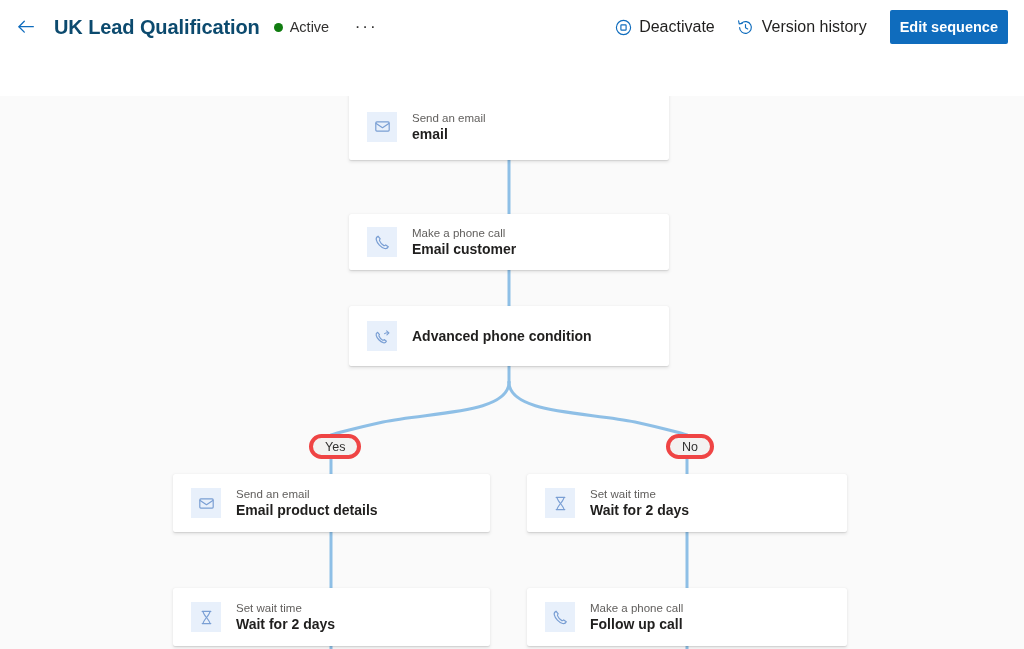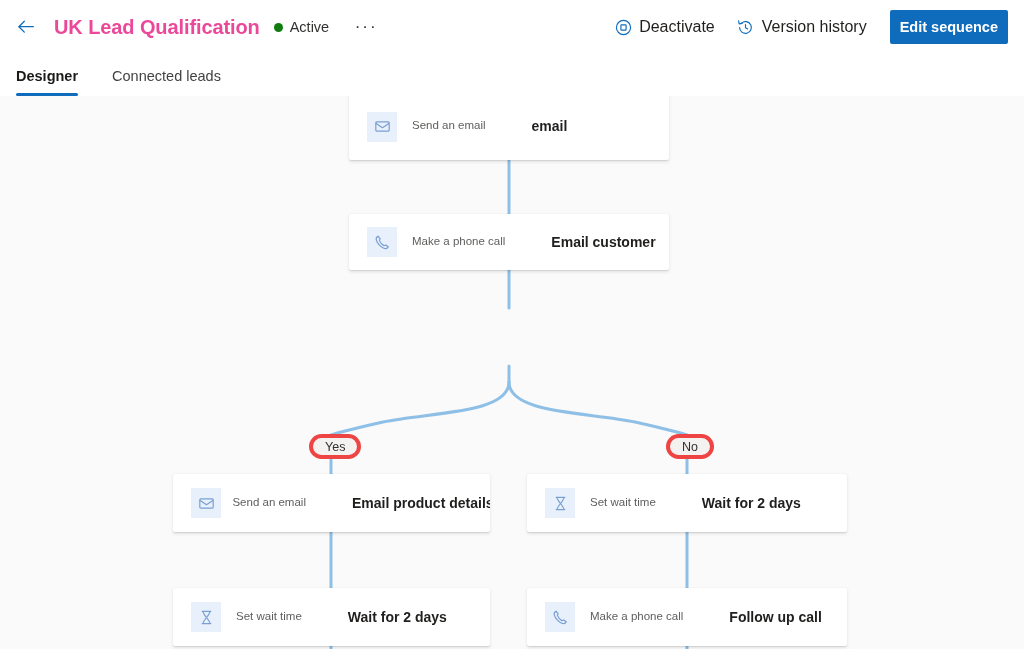--- a/index.html
+++ b/index.html
@@ -37,21 +37,21 @@
     display: flex; align-items: center; justify-content: center;
     cursor: pointer;
     color: #0f6cbd;
   }
   .back-btn svg { display: block; }
 
   .page-title {
     margin-left: 12px;
     font-size: 20px;
     font-weight: bold;
-    color: #ec4899;
+    color: #0c4a6e;
     letter-spacing: -0.1px;
     white-space: nowrap;
   }
 
   .status-wrap {
     display: flex;
     align-items: center;
     margin-left: 14px;
     white-space: nowrap;
   }
@@ -197,24 +197,23 @@
     display: flex;
     align-items: center;
     justify-content: center;
     color: #7a9fd4;
   }
   .node-ico svg { display: block; }
 
   .node-text {
     margin-left: 15px;
     display: flex;
-    flex-direction: row;
+    flex-direction: column;
     justify-content: center;
     min-width: 0;
-    gap: 46px;
   }
   .node-sub {
     font-size: 11.5px;
     color: #605e5c;
     line-height: 15px;
     white-space: nowrap;
   }
   .node-title {
     font-size: 14px;
     font-weight: bold;
@@ -287,24 +286,20 @@
           <path d="M8.5 5.6 V8.7 L10.7 9.9" stroke="#0f6cbd" stroke-width="1.15" stroke-linecap="round" stroke-linejoin="round"></path>
         </svg>
       </span>
       <span class="cmd-txt">Version history</span>
     </div>
 
 
     <button class="primary-btn">Edit sequence</button>
   </div>
 
-  <div class="tabstrip">
-    <div class="tab active">Designer</div>
-    <div class="tab">Connected leads</div>
-  </div>
 
   <div class="canvas">
 
     <svg class="edges" viewBox="0 0 1024 553" width="1024" height="553">
       <g stroke="#8ebfe6" stroke-width="3" fill="none" stroke-linecap="round">
 
         <line x1="509" y1="64" x2="509" y2="120"></line>
 
         <line x1="509" y1="174" x2="509" y2="212"></line>
 
@@ -346,20 +341,32 @@
         <svg width="17" height="17" viewBox="0 0 17 17" fill="none">
           <path d="M4.0 2.2 C2.6 2.9 1.9 4.2 2.3 5.8 C3.1 9.3 7.0 13.5 10.6 14.5 C12.2 14.9 13.6 14.2 14.3 12.8 L11.7 10.9 C11.1 11.5 10.5 11.9 9.9 11.6 C8.4 10.8 6.1 8.2 5.5 6.6 C5.3 6.0 5.6 5.4 6.2 4.9 Z" stroke="#7a9fd4" stroke-width="1.2" stroke-linejoin="round"></path>
         </svg>
       </span>
       <span class="node-text">
         <span class="node-sub">Make a phone call</span>
         <span class="node-title">Email customer</span>
       </span>
     </div>
 
+    <div class="node single" style="left:349px; top:210px; width:320px; height:60px;">
+      <span class="node-ico">
+        <svg width="17" height="17" viewBox="0 0 17 17" fill="none">
+          <path d="M3.6 4.3 C2.4 4.9 1.9 6.0 2.2 7.3 C2.9 10.3 6.2 13.8 9.3 14.7 C10.6 15.0 11.8 14.4 12.4 13.2 L10.2 11.6 C9.7 12.1 9.2 12.4 8.7 12.2 C7.4 11.5 5.5 9.3 5.0 8.0 C4.8 7.5 5.0 7.0 5.5 6.6 Z" stroke="#7a9fd4" stroke-width="1.2" stroke-linejoin="round"></path>
+          <path d="M10.6 5.6 C12.0 4.6 13.4 4.5 14.6 5.0" stroke="#7a9fd4" stroke-width="1.1" stroke-linecap="round"></path>
+          <path d="M12.6 2.9 L14.9 4.9 L12.9 6.9" stroke="#7a9fd4" stroke-width="1.1" stroke-linecap="round" stroke-linejoin="round"></path>
+        </svg>
+      </span>
+      <span class="node-text">
+        <span class="node-title">Advanced phone condition</span>
+      </span>
+    </div>
 
     <div class="pill" style="left:309px; top:338px;">Yes</div>
     <div class="pill" style="left:666px; top:338px;">No</div>
 
     <div class="node" style="left:173px; top:378px; width:317px; height:58px;">
       <span class="node-ico">
         <svg width="17" height="17" viewBox="0 0 17 17" fill="none">
           <rect x="1.8" y="3.9" width="13.4" height="9.2" rx="1" stroke="#7a9fd4" stroke-width="1.2"></rect>
           <path d="M1.8 5.2 L8.5 9.7 L15.2 5.2" stroke="#7a9fd4" stroke-width="1.2" stroke-linejoin="round"></path>
         </svg>

